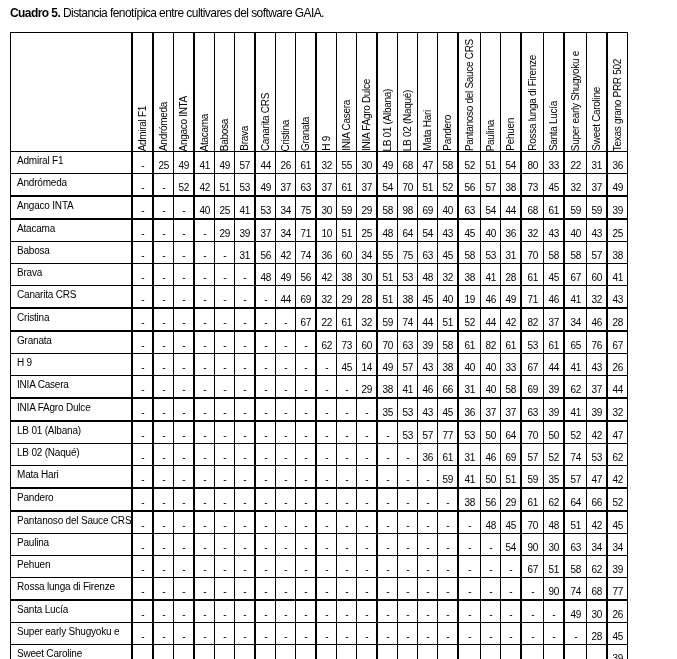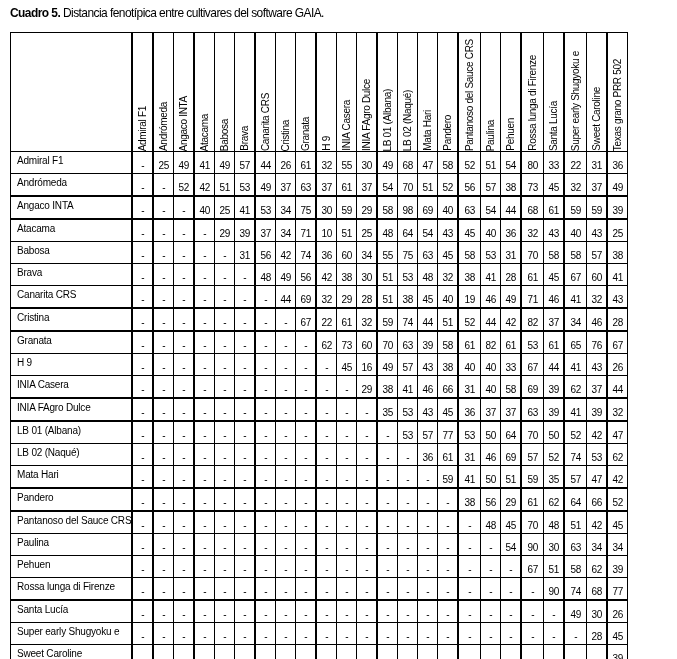--- a/index.html
+++ b/index.html
@@ -360,21 +360,21 @@
         <td class="cell thick-l">-</td>
         <td class="cell">-</td>
         <td class="cell thick-l">-</td>
         <td class="cell">-</td>
         <td class="cell">-</td>
         <td class="cell thick-l">-</td>
         <td class="cell">-</td>
         <td class="cell">-</td>
         <td class="cell thick-l">-</td>
         <td class="cell">45</td>
-        <td class="cell">16</td>
+        <td class="cell">14</td>
         <td class="cell thick-l">49</td>
         <td class="cell">57</td>
         <td class="cell">43</td>
         <td class="cell">38</td>
         <td class="cell thick-l">40</td>
         <td class="cell">40</td>
         <td class="cell">33</td>
         <td class="cell thick-l">67</td>
         <td class="cell">44</td>
         <td class="cell thick-l">41</td>

